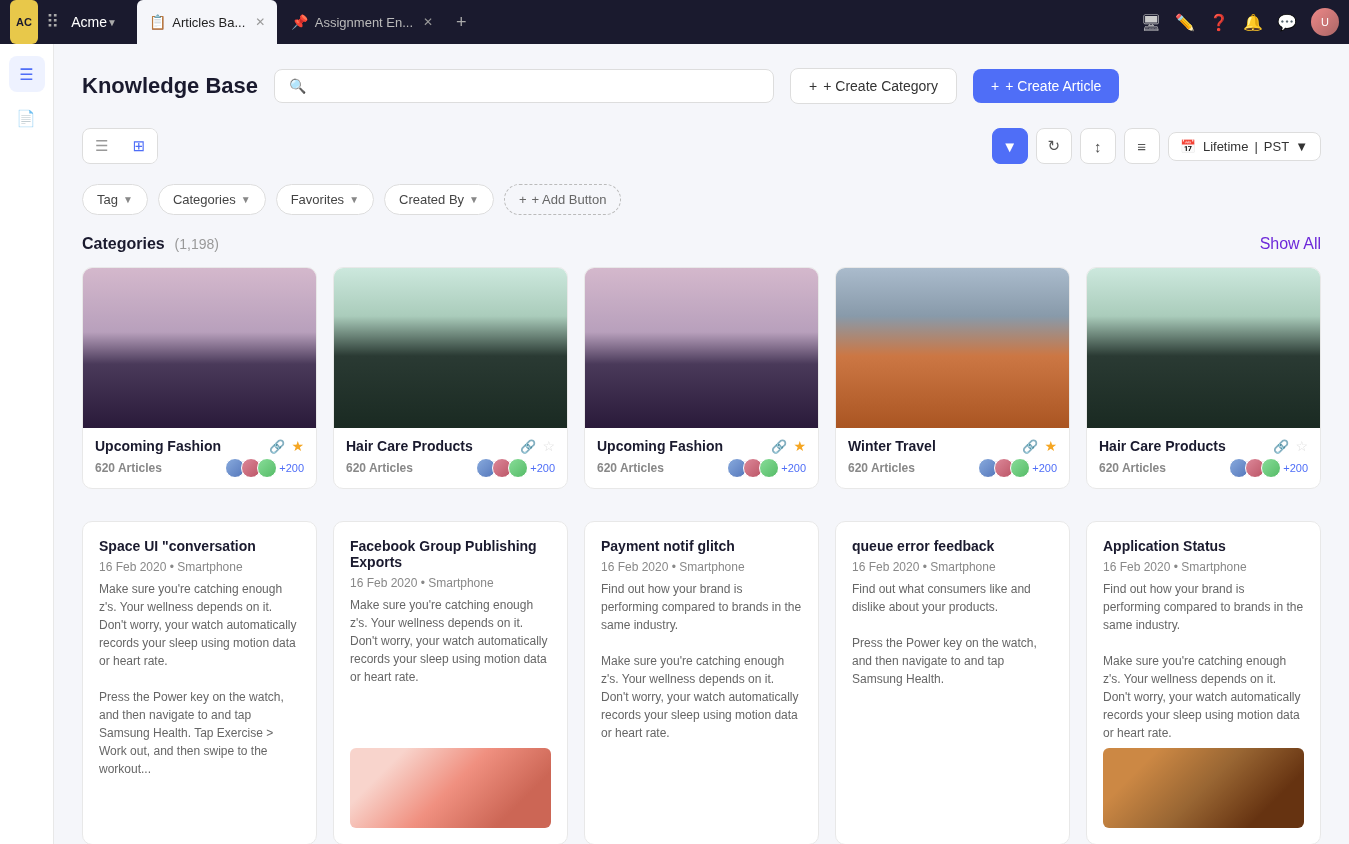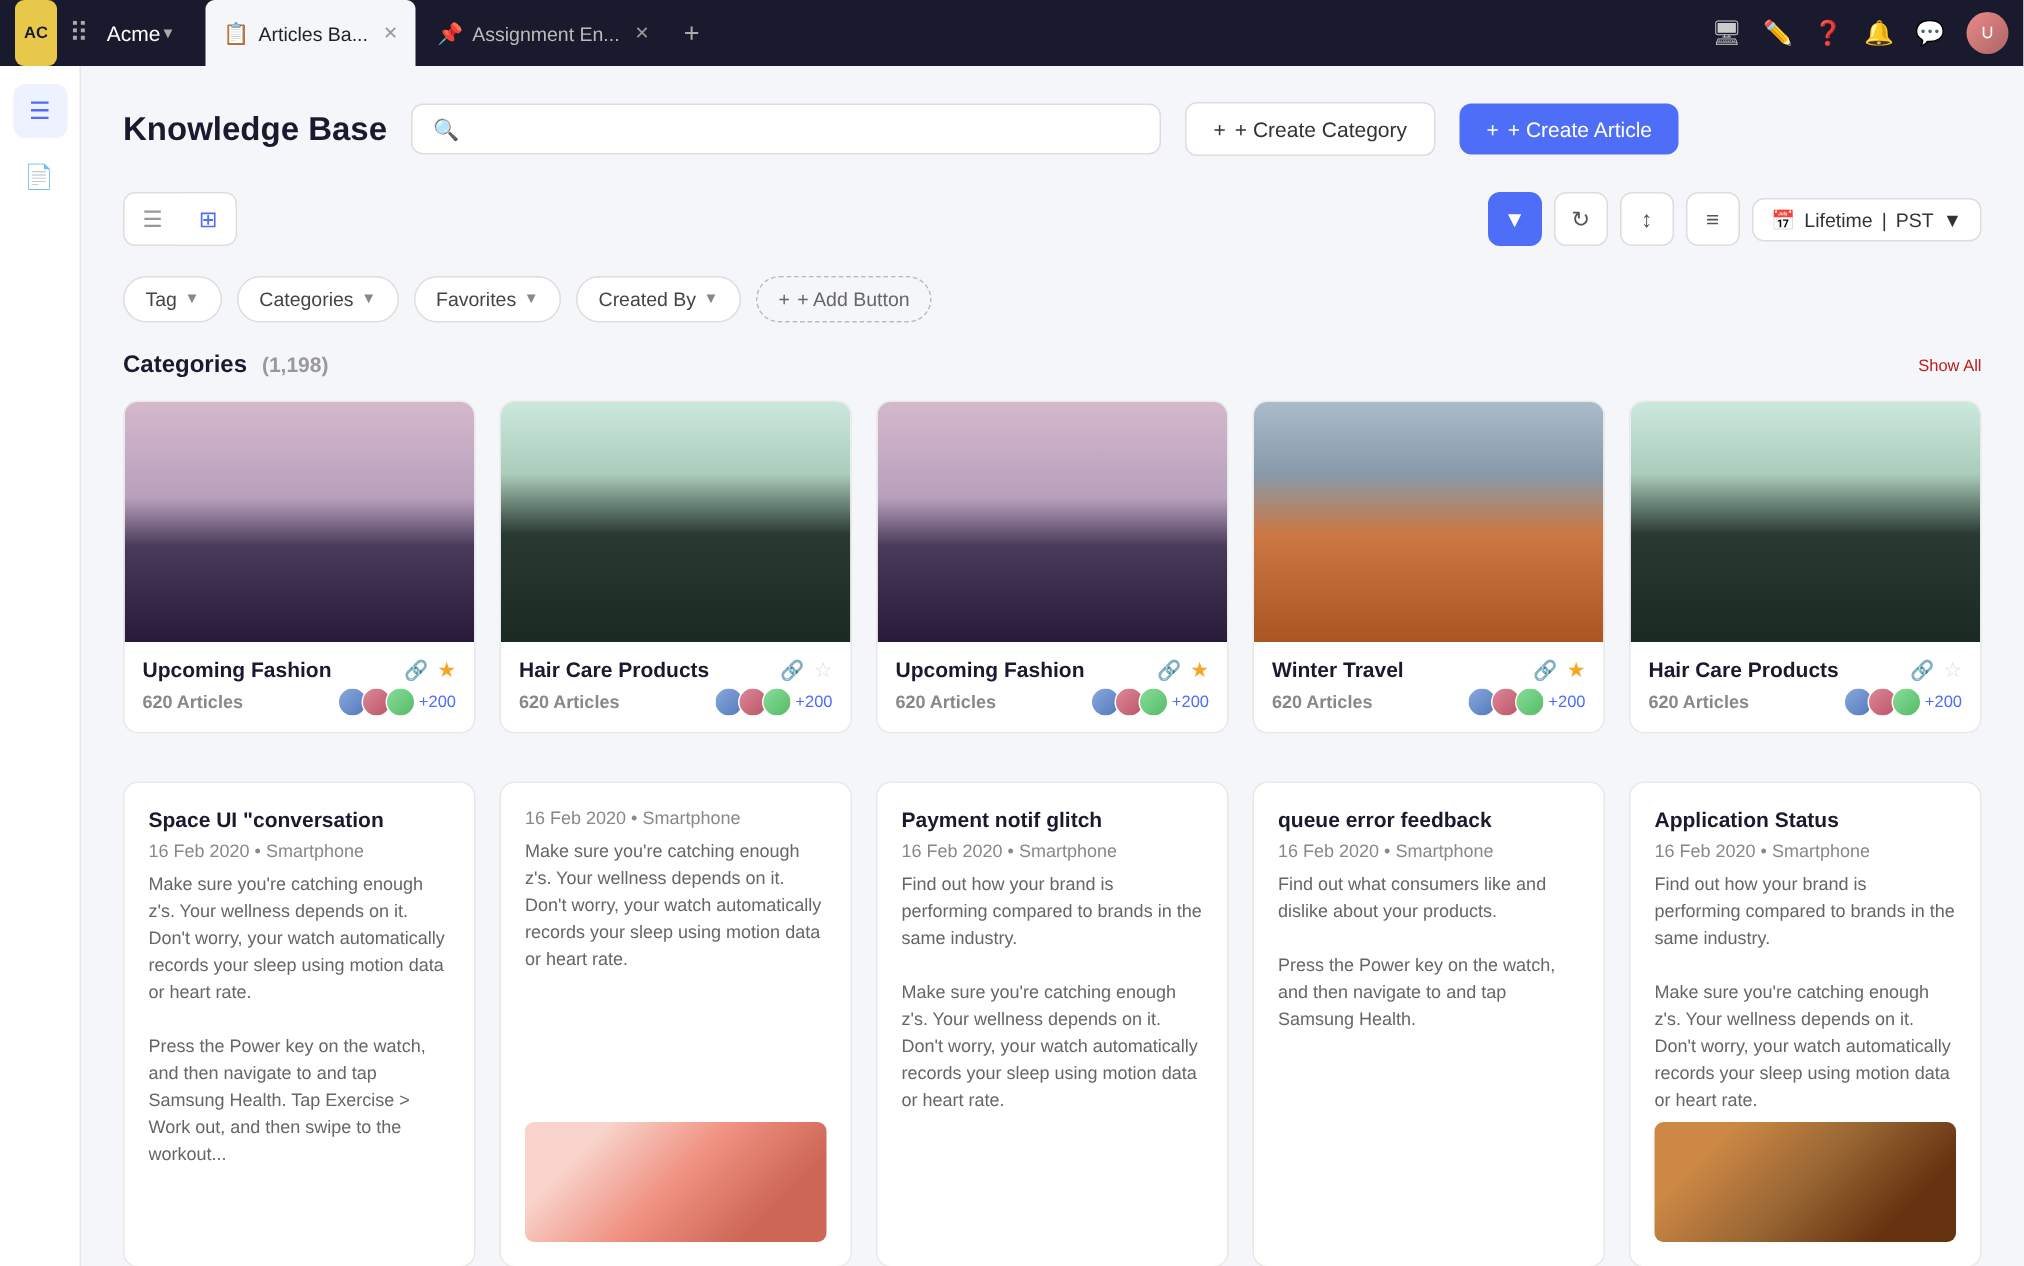--- a/index.html
+++ b/index.html
@@ -140,22 +140,22 @@
       display: flex; align-items: center; gap: 5px;
       padding: 7px 14px; border-radius: 20px; border: 1px dashed #bbb;
       background: transparent; cursor: pointer; font-size: 13px; color: #666;
     }
 
     
     .section-header {
       display: flex; align-items: center; justify-content: space-between; margin-bottom: 14px;
     }
     .section-title { font-size: 16px; font-weight: 600; color: #1a1a2e; }
-    .section-count { color: #999; font-size: 14px; font-weight: 700; margin-left: 6px; }
-    .show-all-btn { color: #b91c1c; font-size: 11px; cursor: pointer; background: none; border: none; }
+    .section-count { color: #999; font-size: 14px; font-weight: 400; margin-left: 6px; }
+    .show-all-btn { color: #6d28d9; font-size: 16px; cursor: pointer; background: none; border: none; }
 
     
     .cards-grid {
       display: grid;
       grid-template-columns: repeat(5, 1fr);
       gap: 16px;
       margin-bottom: 32px;
     }
     .category-card {
       background: #fff; border-radius: 10px; overflow: hidden;
@@ -439,20 +439,21 @@
     <div class="articles-grid">
 
       <div class="article-card">
         <div class="article-title">Space UI "conversation</div>
         <div class="article-meta">16 Feb 2020 • Smartphone</div>
         <div class="article-body">Make sure you're catching enough z's. Your wellness depends on it. Don't worry, your watch automatically records your sleep using motion data or heart rate.<br><br>Press the Power key on the watch, and then navigate to and tap Samsung Health. Tap Exercise &gt; Work out, and then swipe to the workout...</div>
 
       </div>
 
       <div class="article-card">
+        <div class="article-title">Facebook Group Publishing Exports</div>
         <div class="article-meta">16 Feb 2020 • Smartphone</div>
         <div class="article-body">Make sure you're catching enough z's. Your wellness depends on it. Don't worry, your watch automatically records your sleep using motion data or heart rate.</div>
         <div class="article-img cherry" style="background: linear-gradient(135deg, #f8d4cc 20%, #f09080 50%, #cc6655 80%); border-radius:6px; height:80px;"></div>
 
       </div>
 
       <div class="article-card">
         <div class="article-title">Payment notif glitch</div>
         <div class="article-meta">16 Feb 2020 • Smartphone</div>
         <div class="article-body">Find out how your brand is performing compared to brands in the same industry.<br><br>Make sure you're catching enough z's. Your wellness depends on it. Don't worry, your watch automatically records your sleep using motion data or heart rate.</div>

